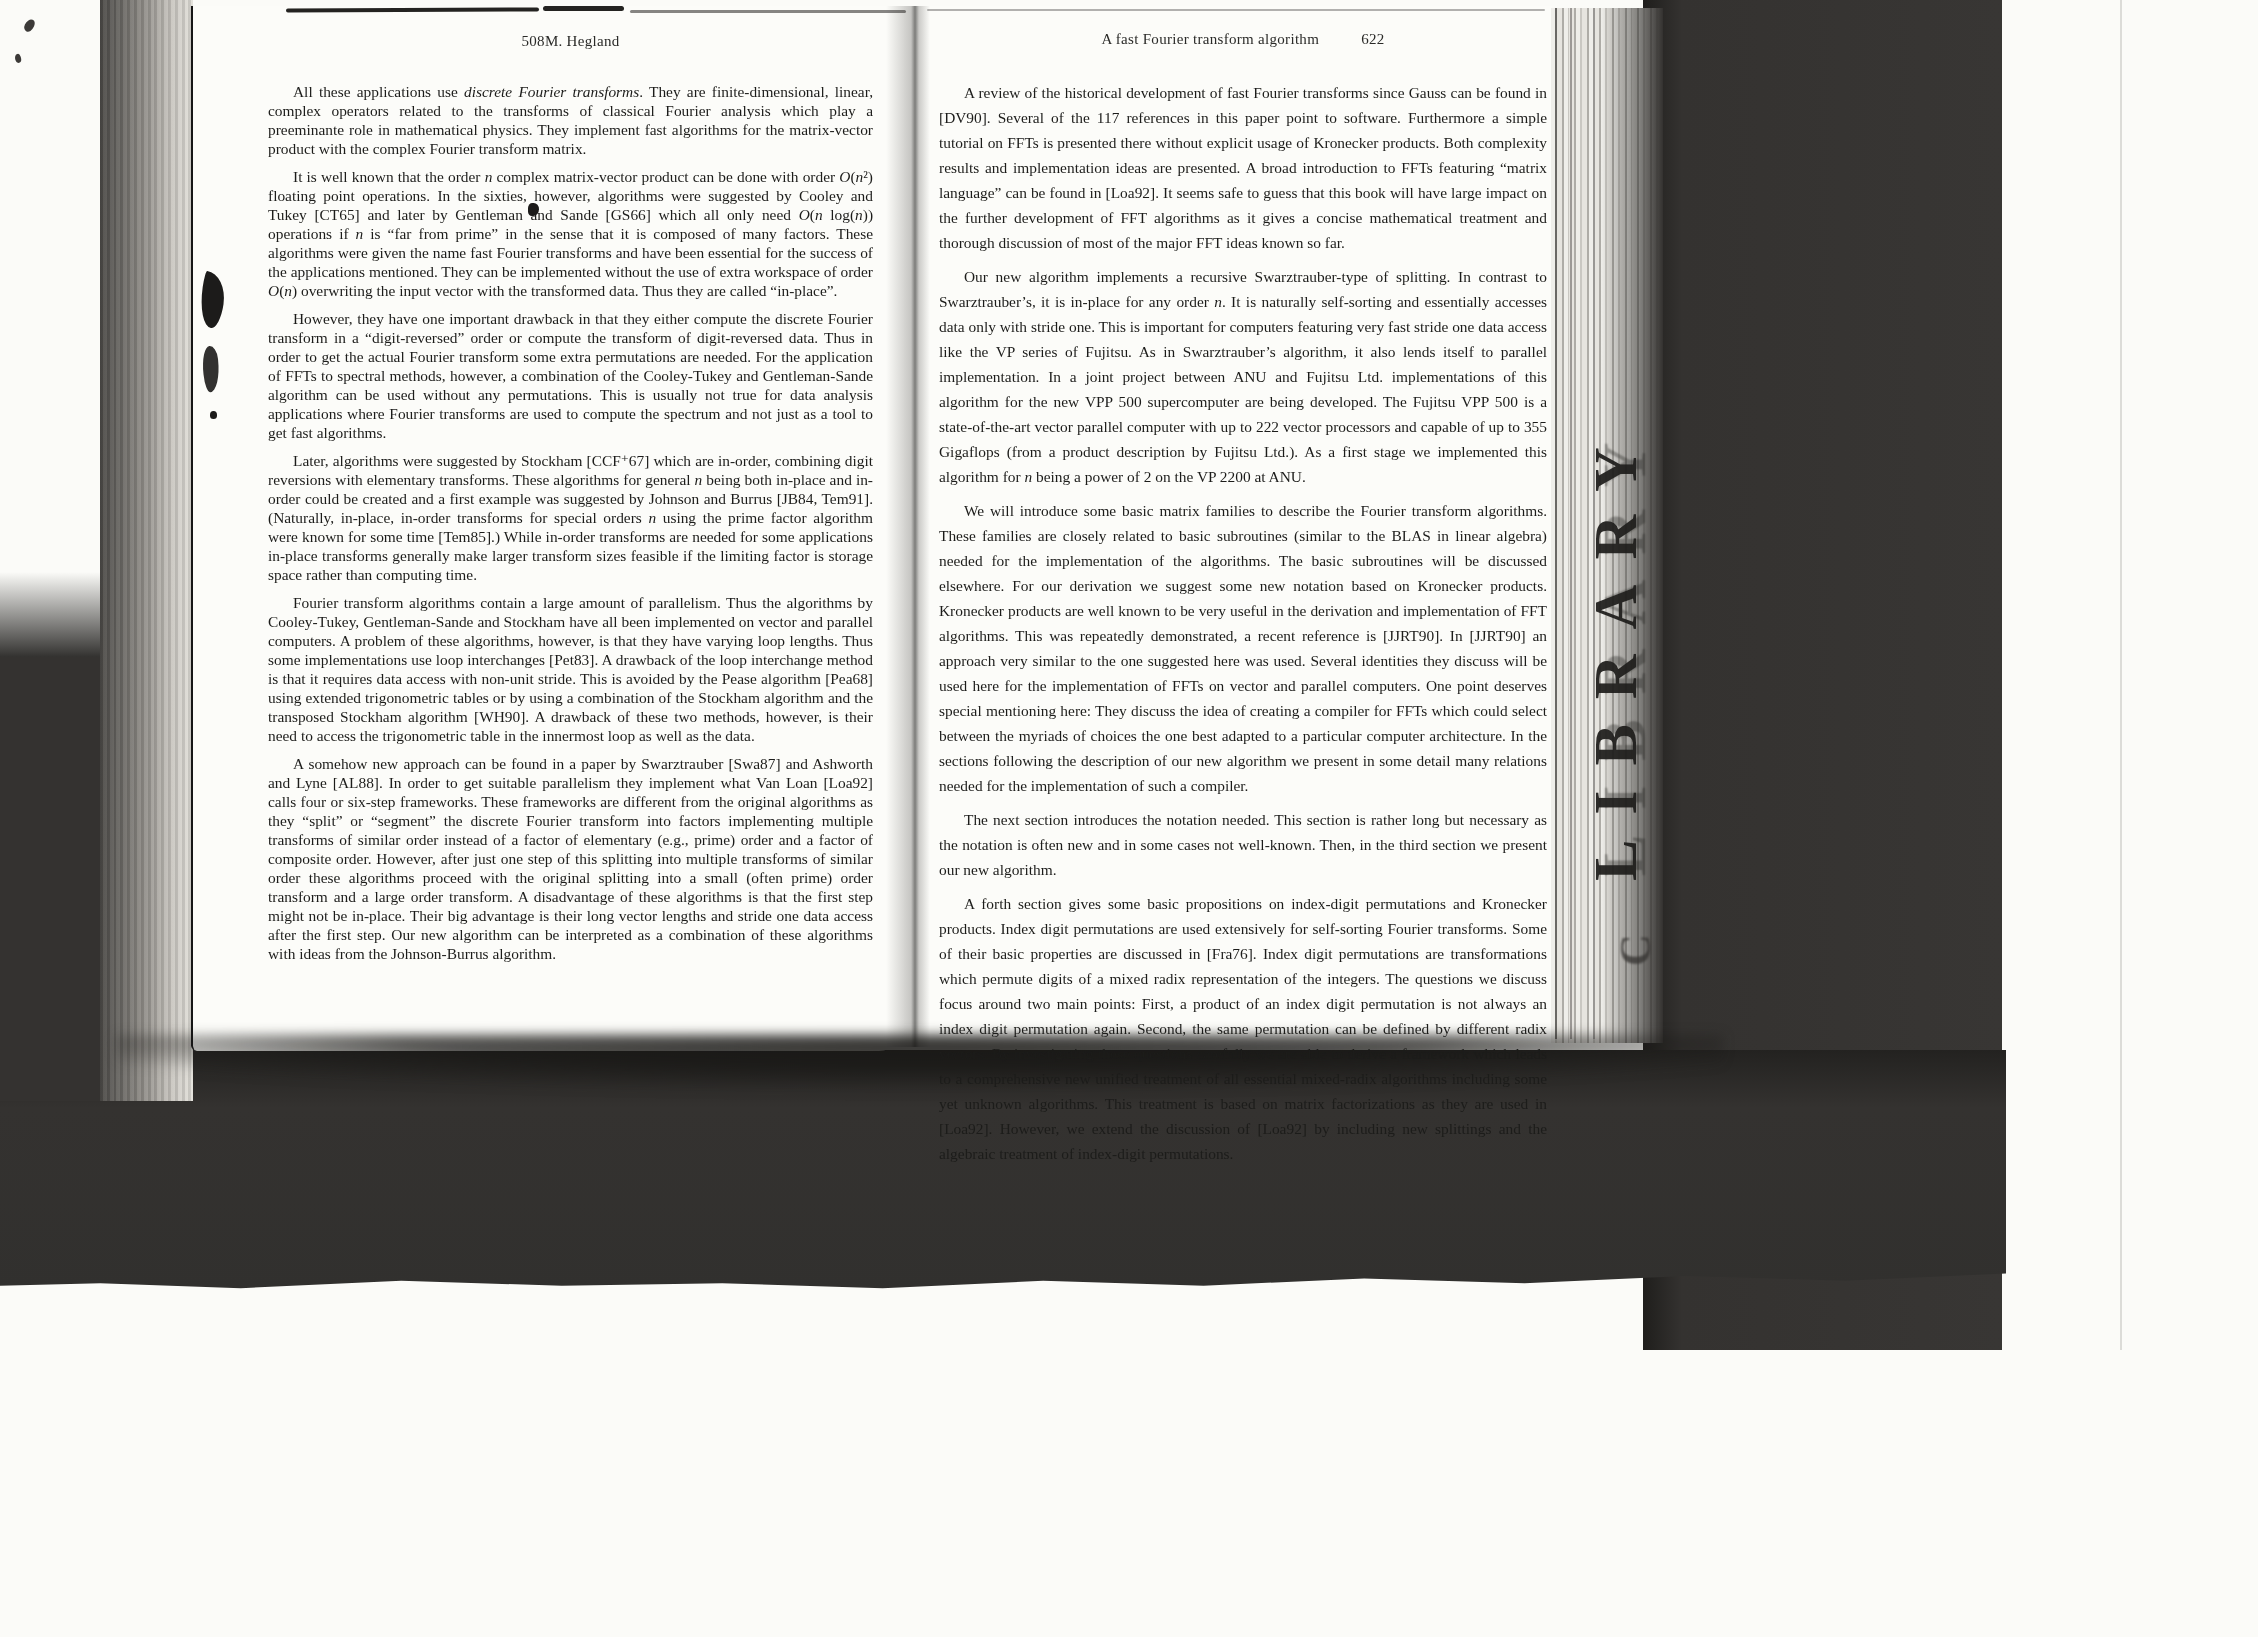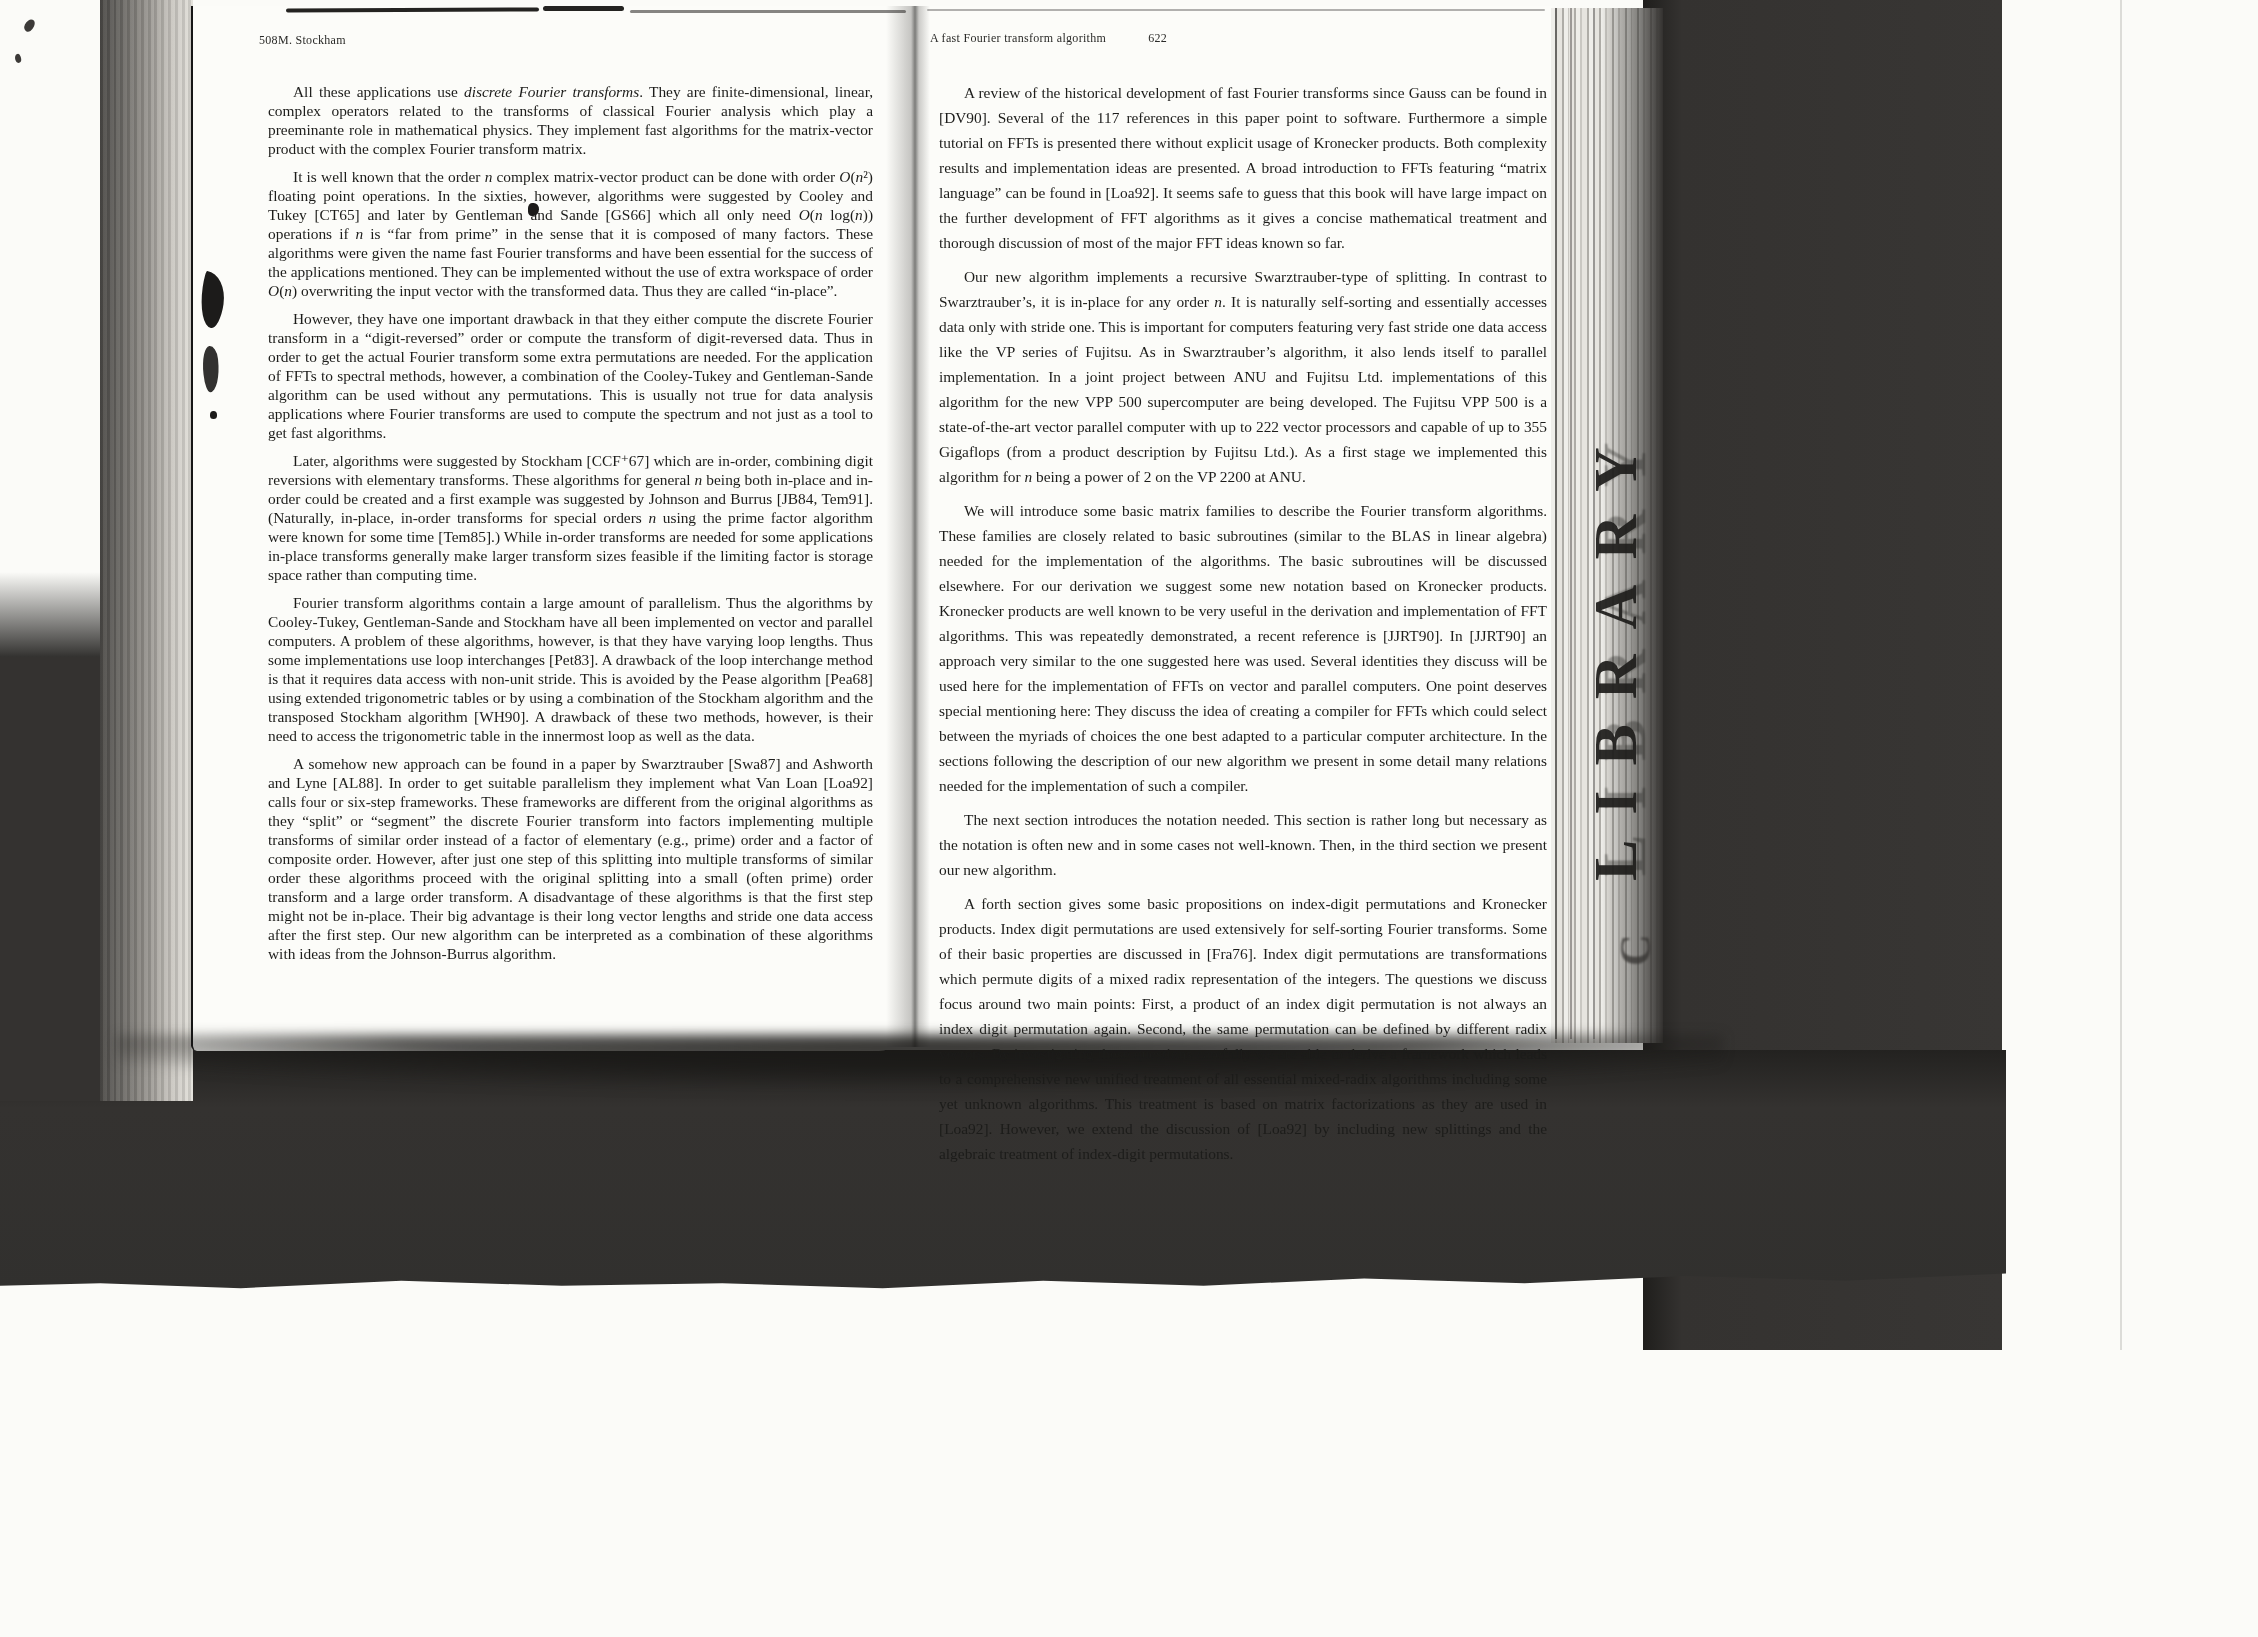--- a/index.html
+++ b/index.html
@@ -87,22 +87,22 @@
     filter:blur(1px);opacity:.75;white-space:nowrap;
   }
   
   .ink{position:absolute;background:#1c1b1a;}
   .ink-a{left:201px;top:272px;width:23px;height:56px;border-radius:10% 90% 40% 60%/30% 55% 45% 70%;transform:rotate(8deg);}
   .ink-b{left:203px;top:346px;width:16.4px;height:46px;border-radius:55% 45% 70% 30%/60% 30% 70% 40%;transform:rotate(-6deg);opacity:.9;}
   .ink-c{left:210px;top:411px;width:6.8px;height:7.7px;border-radius:50%;}
   .ink-d{left:528px;top:203px;width:10.6px;height:12.6px;border-radius:45% 55% 60% 40%;}
   
   .running-row{
-    position:absolute;display:flex;justify-content:flex-start;
-    font-size:12px;color:#2a2a28;letter-spacing:0.3px;font-family:Liberation Serif, serif;
+    position:absolute;display:flex;justify-content:center;
+    font-size:15px;color:#2a2a28;letter-spacing:0.3px;font-family:Liberation Serif, serif;
   }
   .running-row-left{left:259px;top:33px;width:623px;}
   .running-row-right{left:930px;top:31px;width:626px;gap:42px;}
   .body-text{
     position:absolute;color:#1c1c1a;text-align:justify;
     font-size:15.4px;line-height:19px;
   }
   .body-text p{margin:9px;text-indent:25px;}
   .body-left{left:259px;top:73px;width:623px;}
   .body-right{left:930px;top:71px;width:626px;line-height:25px;}
@@ -142,21 +142,21 @@
   <div class="stamp">LIBRARY</div>
   <div class="stamp-partial">C</div>
 
   <div class="ink ink-a"></div>
   <div class="ink ink-b"></div>
   <div class="ink ink-c"></div>
   <div class="ink ink-d"></div>
 
   <div class="running-row running-row-left">
     <span>508</span>
-    <span>M. Stockham</span>
+    <span>M. Hegland</span>
   </div>
   <div class="running-row running-row-right">
     <span>A fast Fourier transform algorithm</span>
     <span>622</span>
   </div>
 
   <div class="body-text body-left">
       <p>All these applications use <i>discrete Fourier transforms</i>. They are finite-dimensional, linear, complex operators related to the transforms of classical Fourier analysis which play a preeminante role in mathematical physics. They implement fast algorithms for the matrix-vector product with the complex Fourier transform matrix.</p>
       <p>It is well known that the order <i>n</i> complex matrix-vector product can be done with order <i>O</i>(<i>n</i>²) floating point operations. In the sixties, however, algorithms were suggested by Cooley and Tukey [CT65] and later by Gentleman and Sande [GS66] which all only need <i>O</i>(<i>n</i> log(<i>n</i>)) operations if <i>n</i> is “far from prime” in the sense that it is composed of many factors. These algorithms were given the name fast Fourier transforms and have been essential for the success of the applications mentioned. They can be implemented without the use of extra workspace of order <i>O</i>(<i>n</i>) overwriting the input vector with the transformed data. Thus they are called “in-place”.</p>
       <p>However, they have one important drawback in that they either compute the discrete Fourier transform in a “digit-reversed” order or compute the transform of digit-reversed data. Thus in order to get the actual Fourier transform some extra permutations are needed. For the application of FFTs to spectral methods, however, a combination of the Cooley-Tukey and Gentleman-Sande algorithm can be used without any permutations. This is usually not true for data analysis applications where Fourier transforms are used to compute the spectrum and not just as a tool to get fast algorithms.</p>

